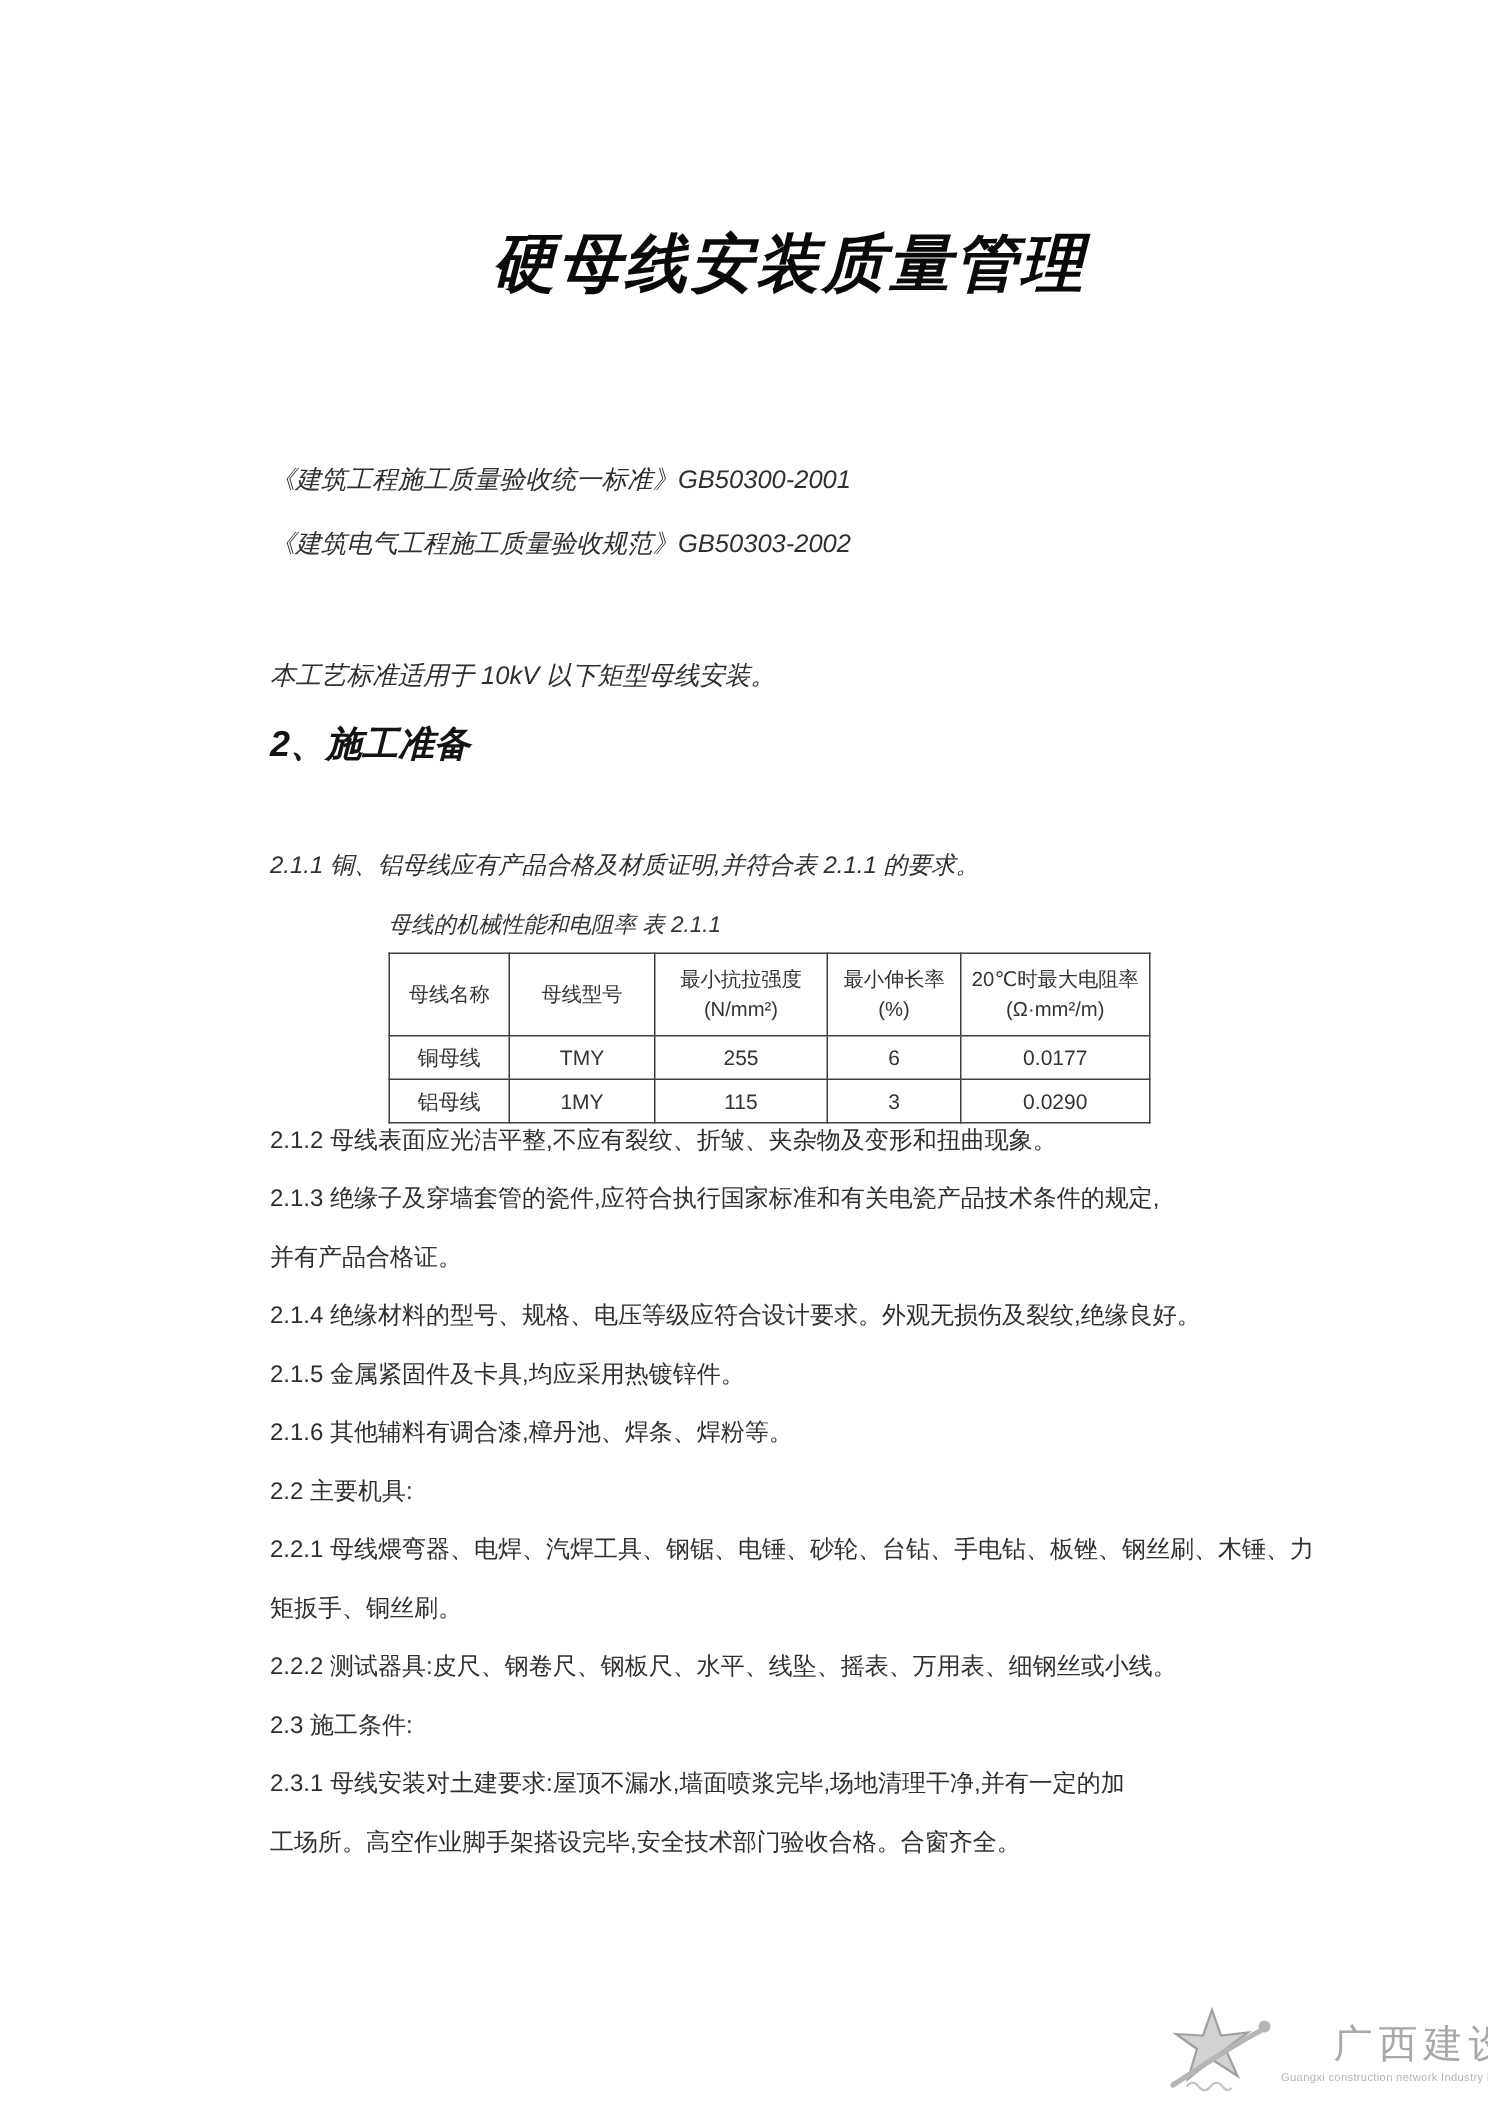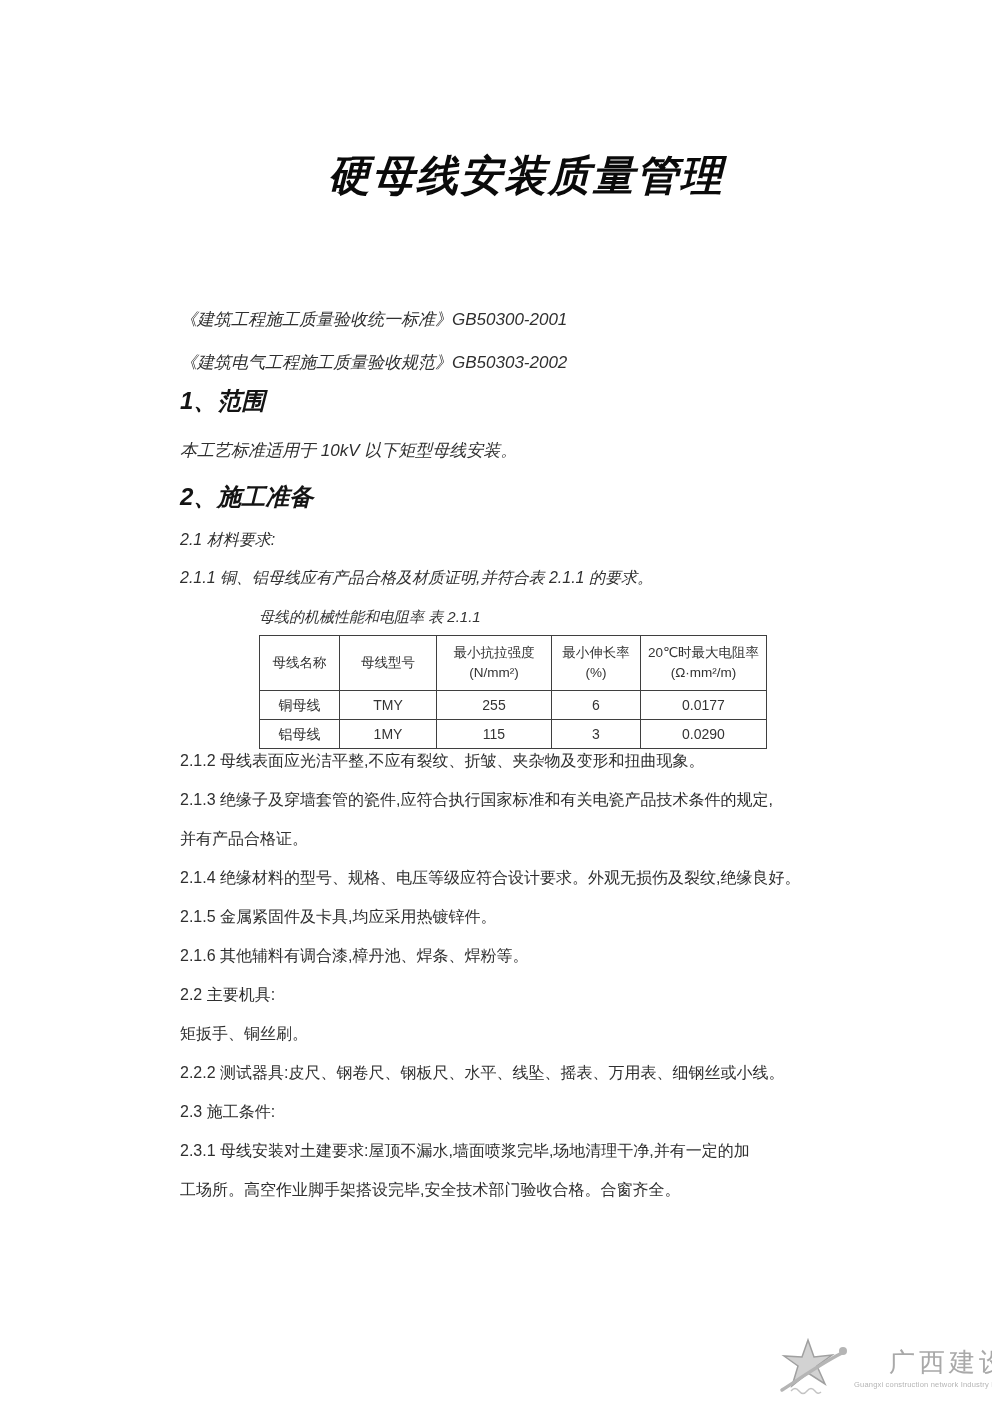--- a/index.html
+++ b/index.html
@@ -63,25 +63,23 @@
 <body>
 
 <div class="page">
 
   <h1 class="abs doc-title">硬母线安装质量管理</h1>
 
 
   <p class="abs ref ref1">《建筑工程施工质量验收统一标准》GB50300-2001</p>
   <p class="abs ref ref2">《建筑电气工程施工质量验收规范》GB50303-2002</p>
 
-  <h2 class="abs h2 h-scope">1、范围</h2>
   <p class="abs scope-line">本工艺标准适用于 10kV 以下矩型母线安装。</p>
 
   <h2 class="abs h2 h-prep">2、施工准备</h2>
-  <p class="abs line-2-1">2.1 材料要求:</p>
   <p class="abs line-2-1-1">2.1.1 铜、铝母线应有产品合格及材质证明,并符合表 2.1.1 的要求。</p>
 
   <div class="abs tbl-caption">母线的机械性能和电阻率 表 2.1.1</div>
 
   <table class="spec-table">
     <colgroup>
       <col class="col-name">
         <col class="col-model">
         <col class="col-strength">
         <col class="col-elong">
@@ -115,20 +113,21 @@
   </table>
 
   <div class="body-block">
     <p>2.1.2 母线表面应光洁平整,不应有裂纹、折皱、夹杂物及变形和扭曲现象。</p>
     <p>2.1.3 绝缘子及穿墙套管的瓷件,应符合执行国家标准和有关电瓷产品技术条件的规定,</p>
     <p>并有产品合格证。</p>
     <p>2.1.4 绝缘材料的型号、规格、电压等级应符合设计要求。外观无损伤及裂纹,绝缘良好。</p>
     <p>2.1.5 金属紧固件及卡具,均应采用热镀锌件。</p>
     <p>2.1.6 其他辅料有调合漆,樟丹池、焊条、焊粉等。</p>
     <p>2.2 主要机具:</p>
+    <p>2.2.1 母线煨弯器、电焊、汽焊工具、钢锯、电锤、砂轮、台钻、手电钻、板锉、钢丝刷、木锤、力</p>
     <p>矩扳手、铜丝刷。</p>
     <p>2.2.2 测试器具:皮尺、钢卷尺、钢板尺、水平、线坠、摇表、万用表、细钢丝或小线。</p>
     <p>2.3 施工条件:</p>
     <p>2.3.1 母线安装对土建要求:屋顶不漏水,墙面喷浆完毕,场地清理干净,并有一定的加</p>
     <p>工场所。高空作业脚手架搭设完毕,安全技术部门验收合格。合窗齐全。</p>
   </div>
 
   <div class="watermark">
     <svg class="wm-star" width="74" height="60" viewBox="0 0 74 60" xmlns="http://www.w3.org/2000/svg">
       <path d="M30 2 L36 19 L54 17 L39 28 L47 46 L30 35 L14 48 L20 28 L6 18 L24 19 Z" fill="#d2d2d2" stroke="#a0a0a0" stroke-width="1.5"></path>

